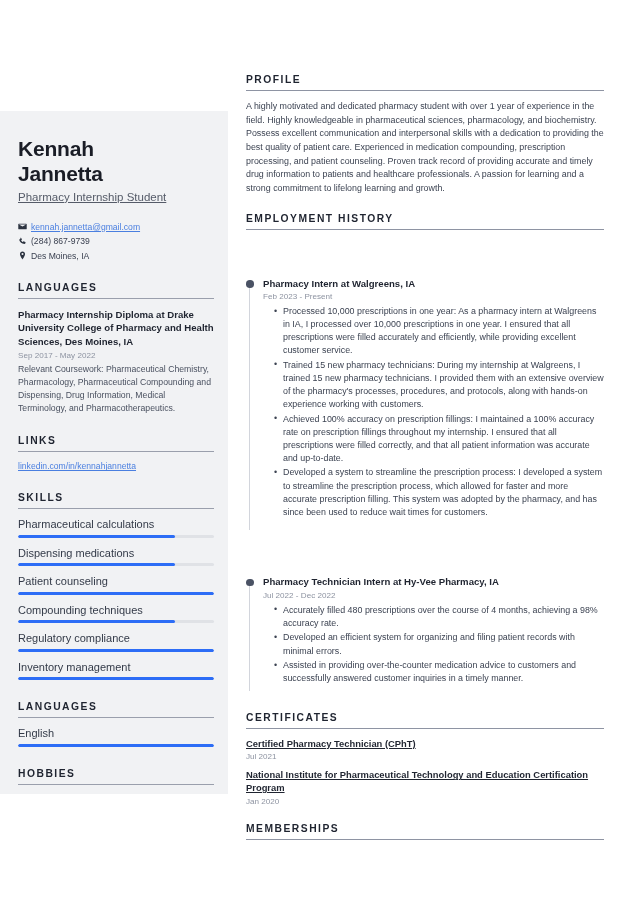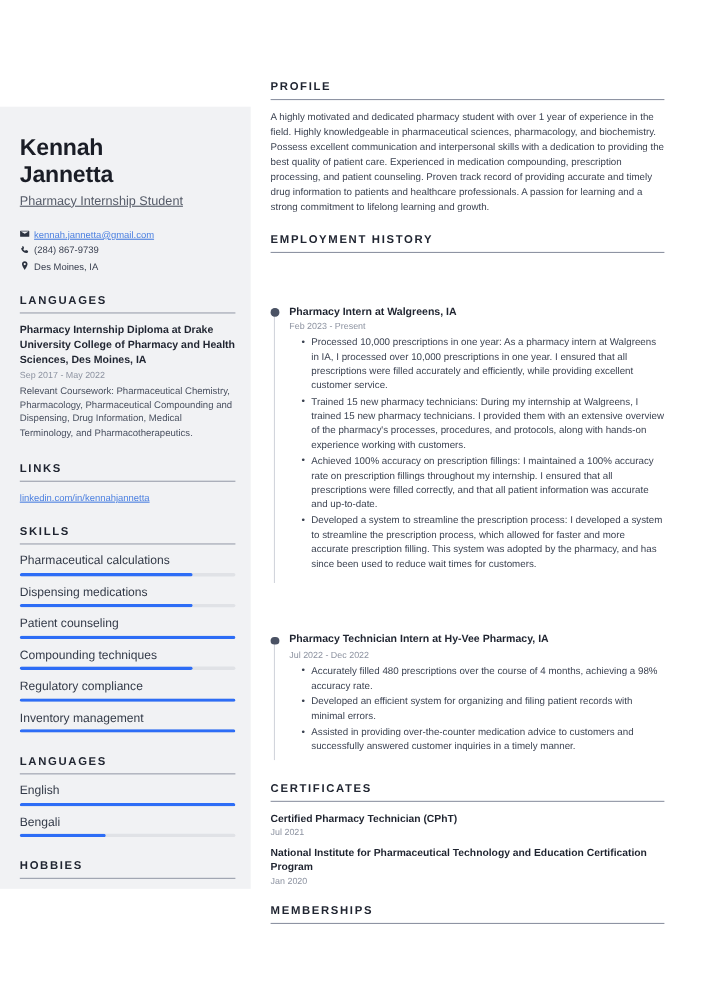--- a/index.html
+++ b/index.html
@@ -237,20 +237,21 @@
     font-size: 9px;
   }
 
   .cert-item { margin-bottom: 8px; }
 
   .cert-title {
     font-size: 9.4px;
     font-weight: bold;
     color: #1f2430;
     line-height: 1.35;
+    text-decoration: underline;
   }
 
   .cert-date {
     font-size: 8.1px;
     color: #8d93a1;
     margin-top: 2px;
   }
 </style>
 </head>
 <body>
@@ -356,26 +357,20 @@
     <section class="side-section">
       <div class="side-heading">LANGUAGES</div>
       <div class="rule"></div>
       <div id="languages-list">
           <div class="bar-item">
             <div class="bar-label">English</div>
             <div class="bar-track">
               <div class="bar-fill" style="width: 100%;"></div>
             </div>
           </div>
-          <div class="bar-item">
-            <div class="bar-label">Bengali</div>
-            <div class="bar-track">
-              <div class="bar-fill" style="width: 40%;"></div>
-            </div>
-          </div>
         </div>
     </section>
 
     <section class="side-section">
       <div class="side-heading">HOBBIES</div>
       <div class="rule"></div>
     </section>
 
   </aside>
 

